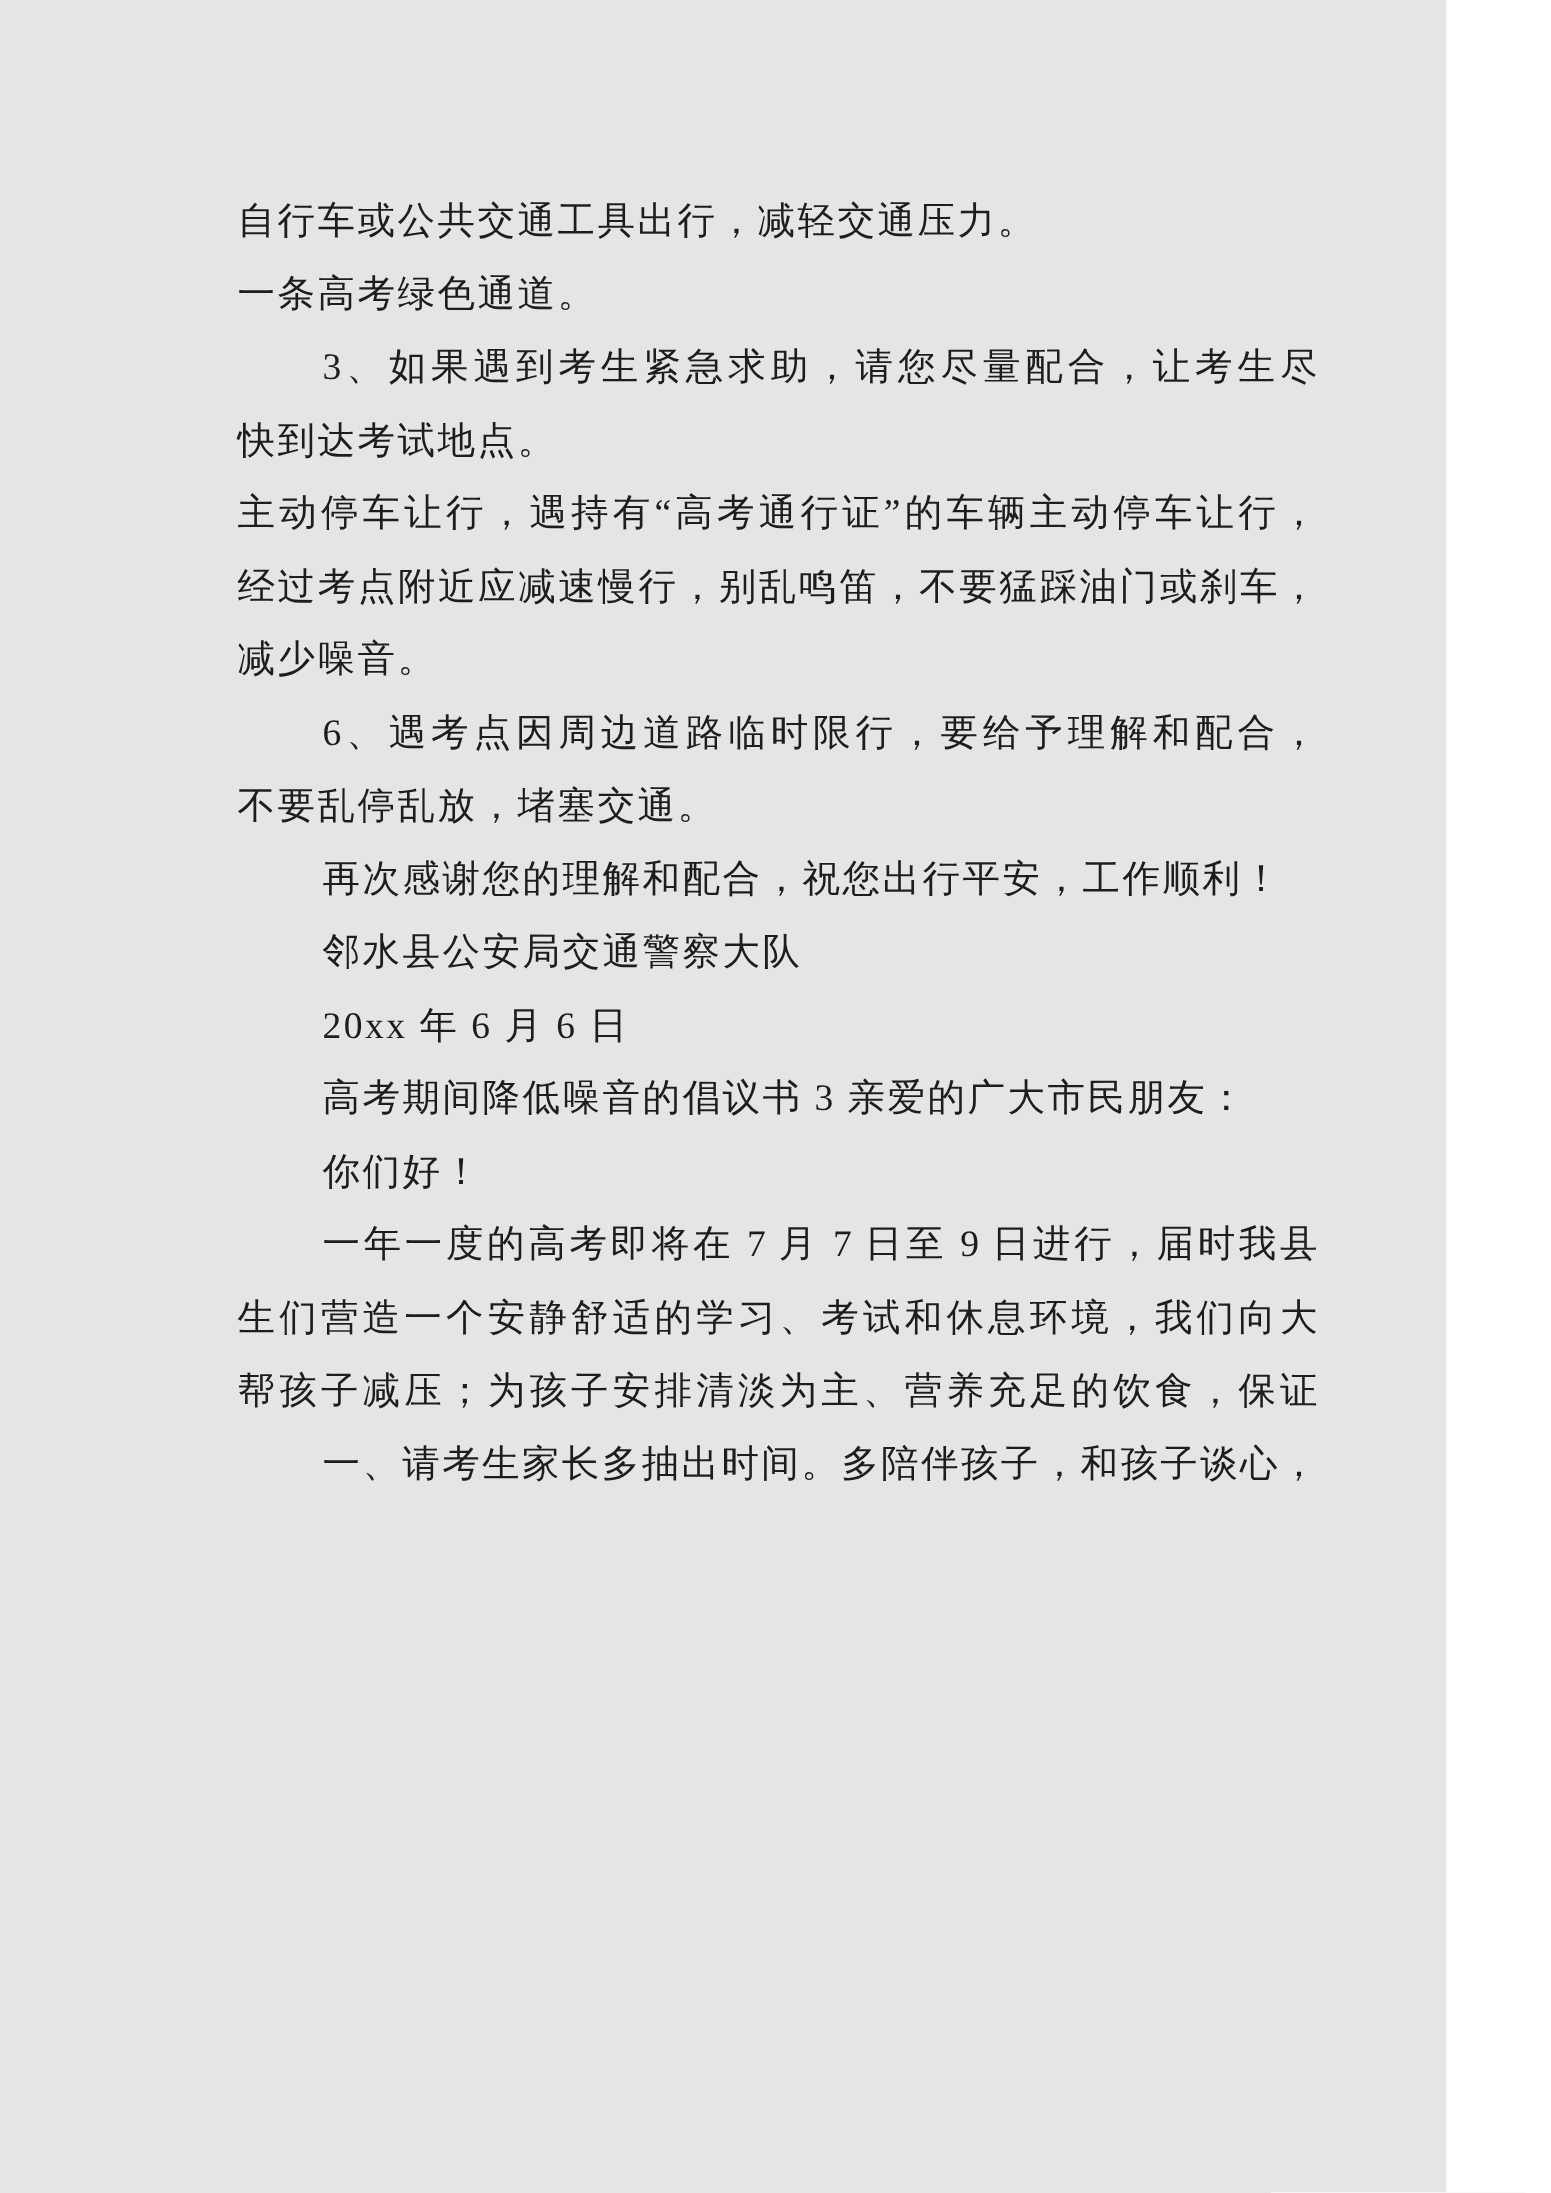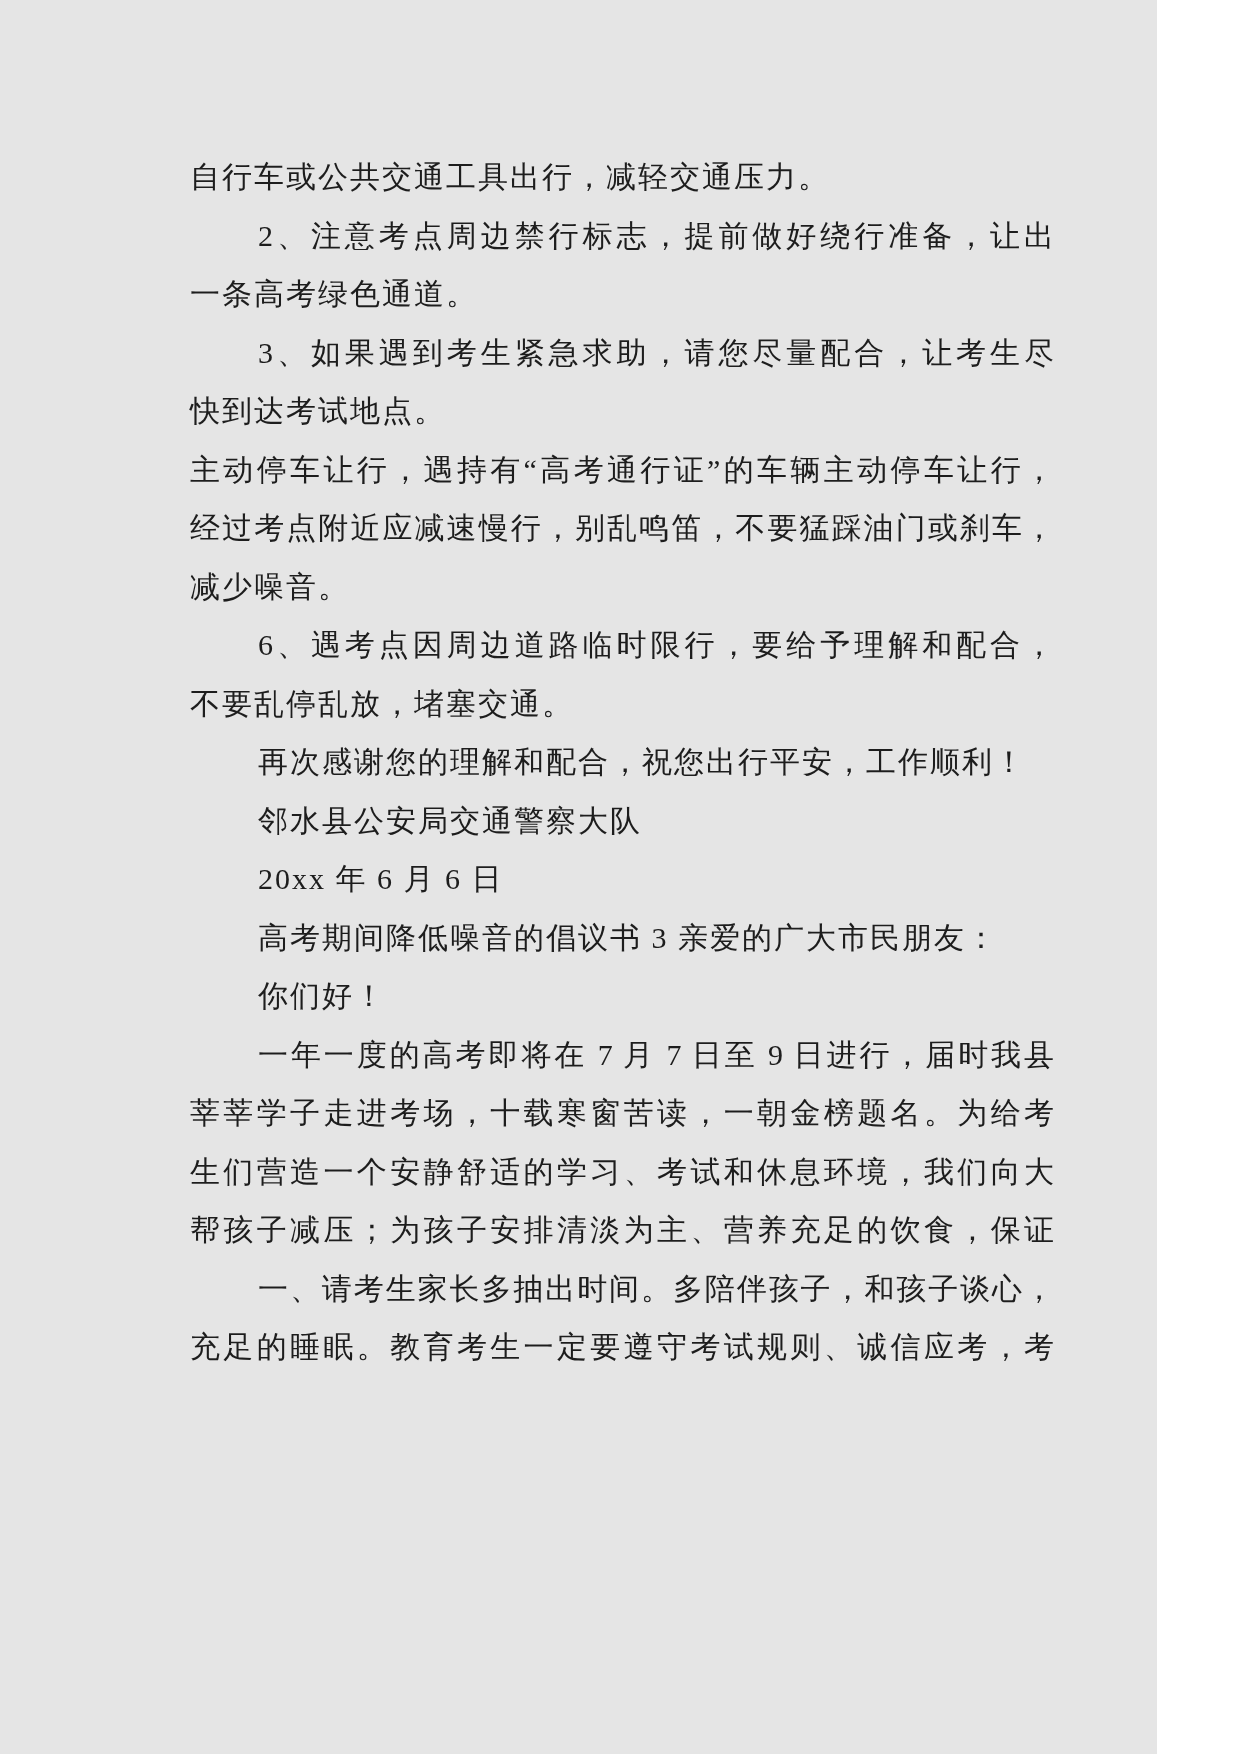--- a/index.html
+++ b/index.html
@@ -42,34 +42,31 @@
     text-align-last: justify;
     text-justify: inter-character;
   }
 </style>
 </head>
 <body>
 
 <div class="page">
   <div class="doc-body">
       <div class="line">自行车或公共交通工具出行，减轻交通压力。</div>
-      <div class="line ind j">2、注意考点周边禁行标志，提前做好绕行准备，让出</div>
       <div class="line">一条高考绿色通道。</div>
       <div class="line ind j">3、如果遇到考生紧急求助，请您尽量配合，让考生尽</div>
       <div class="line">快到达考试地点。</div>
       <div class="line j">主动停车让行，遇持有“高考通行证”的车辆主动停车让行，</div>
       <div class="line j">经过考点附近应减速慢行，别乱鸣笛，不要猛踩油门或刹车，</div>
       <div class="line">减少噪音。</div>
       <div class="line ind j">6、遇考点因周边道路临时限行，要给予理解和配合，</div>
       <div class="line">不要乱停乱放，堵塞交通。</div>
       <div class="line ind">再次感谢您的理解和配合，祝您出行平安，工作顺利！</div>
       <div class="line ind">邻水县公安局交通警察大队</div>
       <div class="line ind">20xx 年 6 月 6 日</div>
       <div class="line ind">高考期间降低噪音的倡议书 3 亲爱的广大市民朋友：</div>
       <div class="line ind">你们好！</div>
       <div class="line ind j">一年一度的高考即将在 7 月 7 日至 9 日进行，届时我县</div>
-      <div class="line j">莘莘学子走进考场，十载寒窗苦读，一朝金榜题名。为给考</div>
       <div class="line j">生们营造一个安静舒适的学习、考试和休息环境，我们向大</div>
       <div class="line j">帮孩子减压；为孩子安排清淡为主、营养充足的饮食，保证</div>
       <div class="line ind j">一、请考生家长多抽出时间。多陪伴孩子，和孩子谈心，</div>
-      <div class="line j">充足的睡眠。教育考生一定要遵守考试规则、诚信应考，考</div>
     </div>
 </div>
 
 </body></html>

